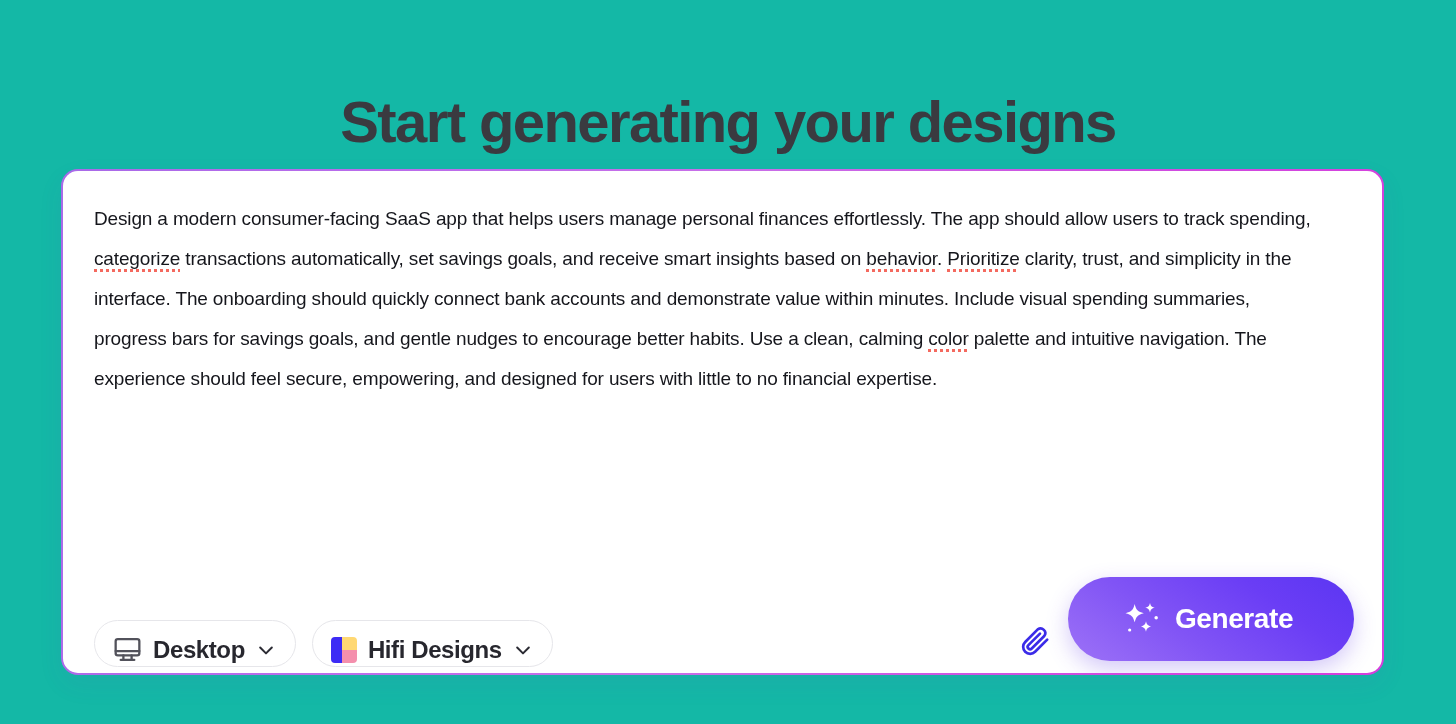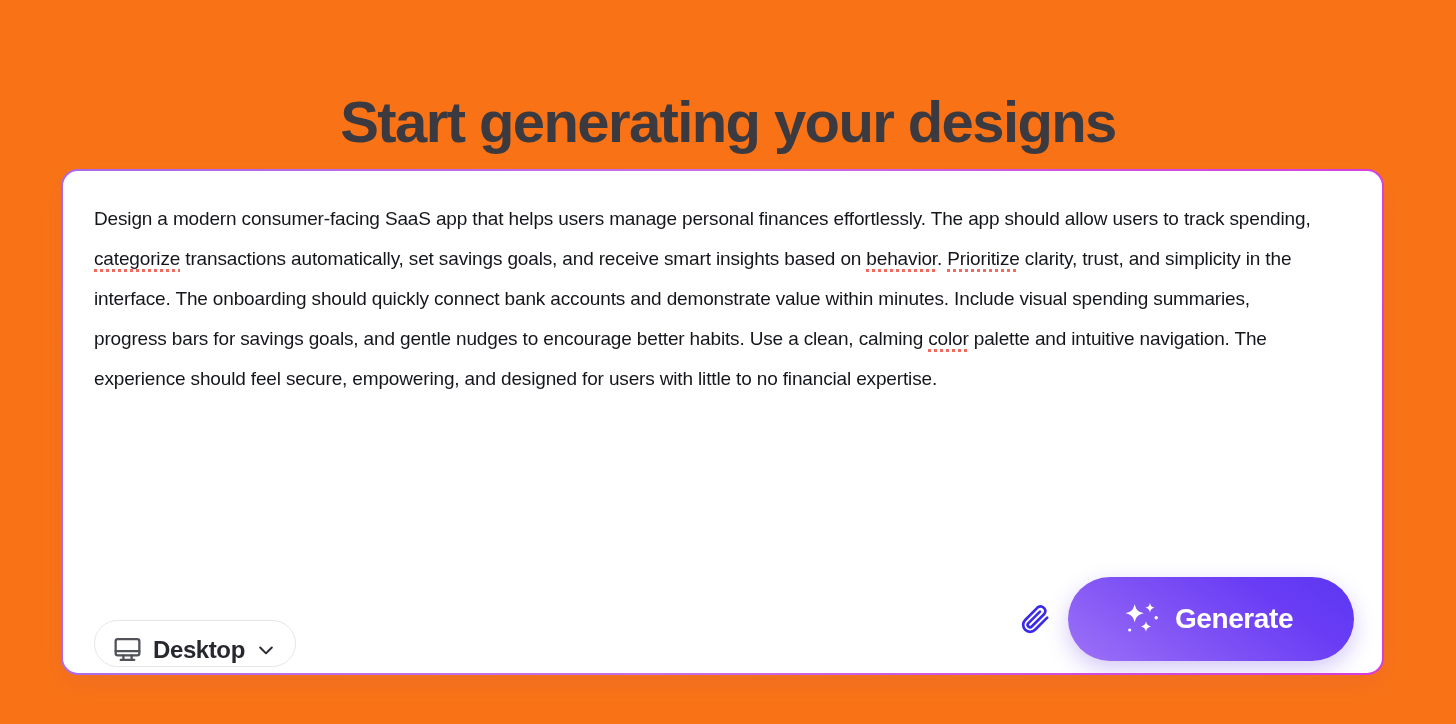--- a/index.html
+++ b/index.html
@@ -11,21 +11,21 @@
     height: 724px;
     background: #ffffff;
     font-family: "Liberation Sans", sans-serif;
     -webkit-font-smoothing: antialiased;
   }
 
   .page {
     position: relative;
     width: 1456px;
     height: 724px;
-    background: #f97316;
+    background: #14b8a6;
     overflow: hidden;
   }
 
   
   .page-title {
     position: absolute;
     top: 48px;
     left: 0;
     width: 1456px;
     text-align: center;
@@ -97,21 +97,21 @@
     align-items: center;
   }
   .toolbar-left {
     display: flex;
     align-items: center;
     gap: 16px;
   }
   .toolbar-right {
     margin-left: auto;
     display: flex;
-    align-items: center;
+    align-items: flex-end;
     gap: 12px;
   }
 
   .pill {
     display: flex;
     align-items: center;
     gap: 11px;
     height: 47px;
     padding: 13px 19px 0 18px;
     border: 1.6px solid #e6e6ea;
@@ -213,20 +213,35 @@
               </svg>
             </span>
             <span class="pill-label">Desktop</span>
             <span>
               <svg class="chev" viewBox="0 0 24 24" fill="none" stroke="#2b2b33" stroke-width="2.4" stroke-linecap="round" stroke-linejoin="round">
                 <polyline points="5,9 12,16 19,9"></polyline>
               </svg>
             </span>
           </div>
 
+          <div class="pill">
+            <span class="swatch-icon">
+              <span class="swatch-left"></span>
+              <span class="swatch-right">
+                <span class="swatch-top"></span>
+                <span class="swatch-bottom"></span>
+              </span>
+            </span>
+            <span class="pill-label">Hifi Designs</span>
+            <span>
+              <svg class="chev" viewBox="0 0 24 24" fill="none" stroke="#2b2b33" stroke-width="2.4" stroke-linecap="round" stroke-linejoin="round">
+                <polyline points="5,9 12,16 19,9"></polyline>
+              </svg>
+            </span>
+          </div>
 
         </div>
 
         <div class="toolbar-right">
 
           <button class="attach-btn">
             <span>
               <svg class="clip-icon" viewBox="0 0 24 24" fill="none" stroke="#3b2be8" stroke-width="2" stroke-linecap="round" stroke-linejoin="round">
                 <path d="M20.4 11.0 L11.3 20.1 a5.2 5.2 0 0 1 -7.4 -7.4 l9.4 -9.4 a3.5 3.5 0 0 1 4.9 4.9 l -9.4 9.4 a1.7 1.7 0 0 1 -2.5 -2.5 l8.7 -8.6"></path>
               </svg>

